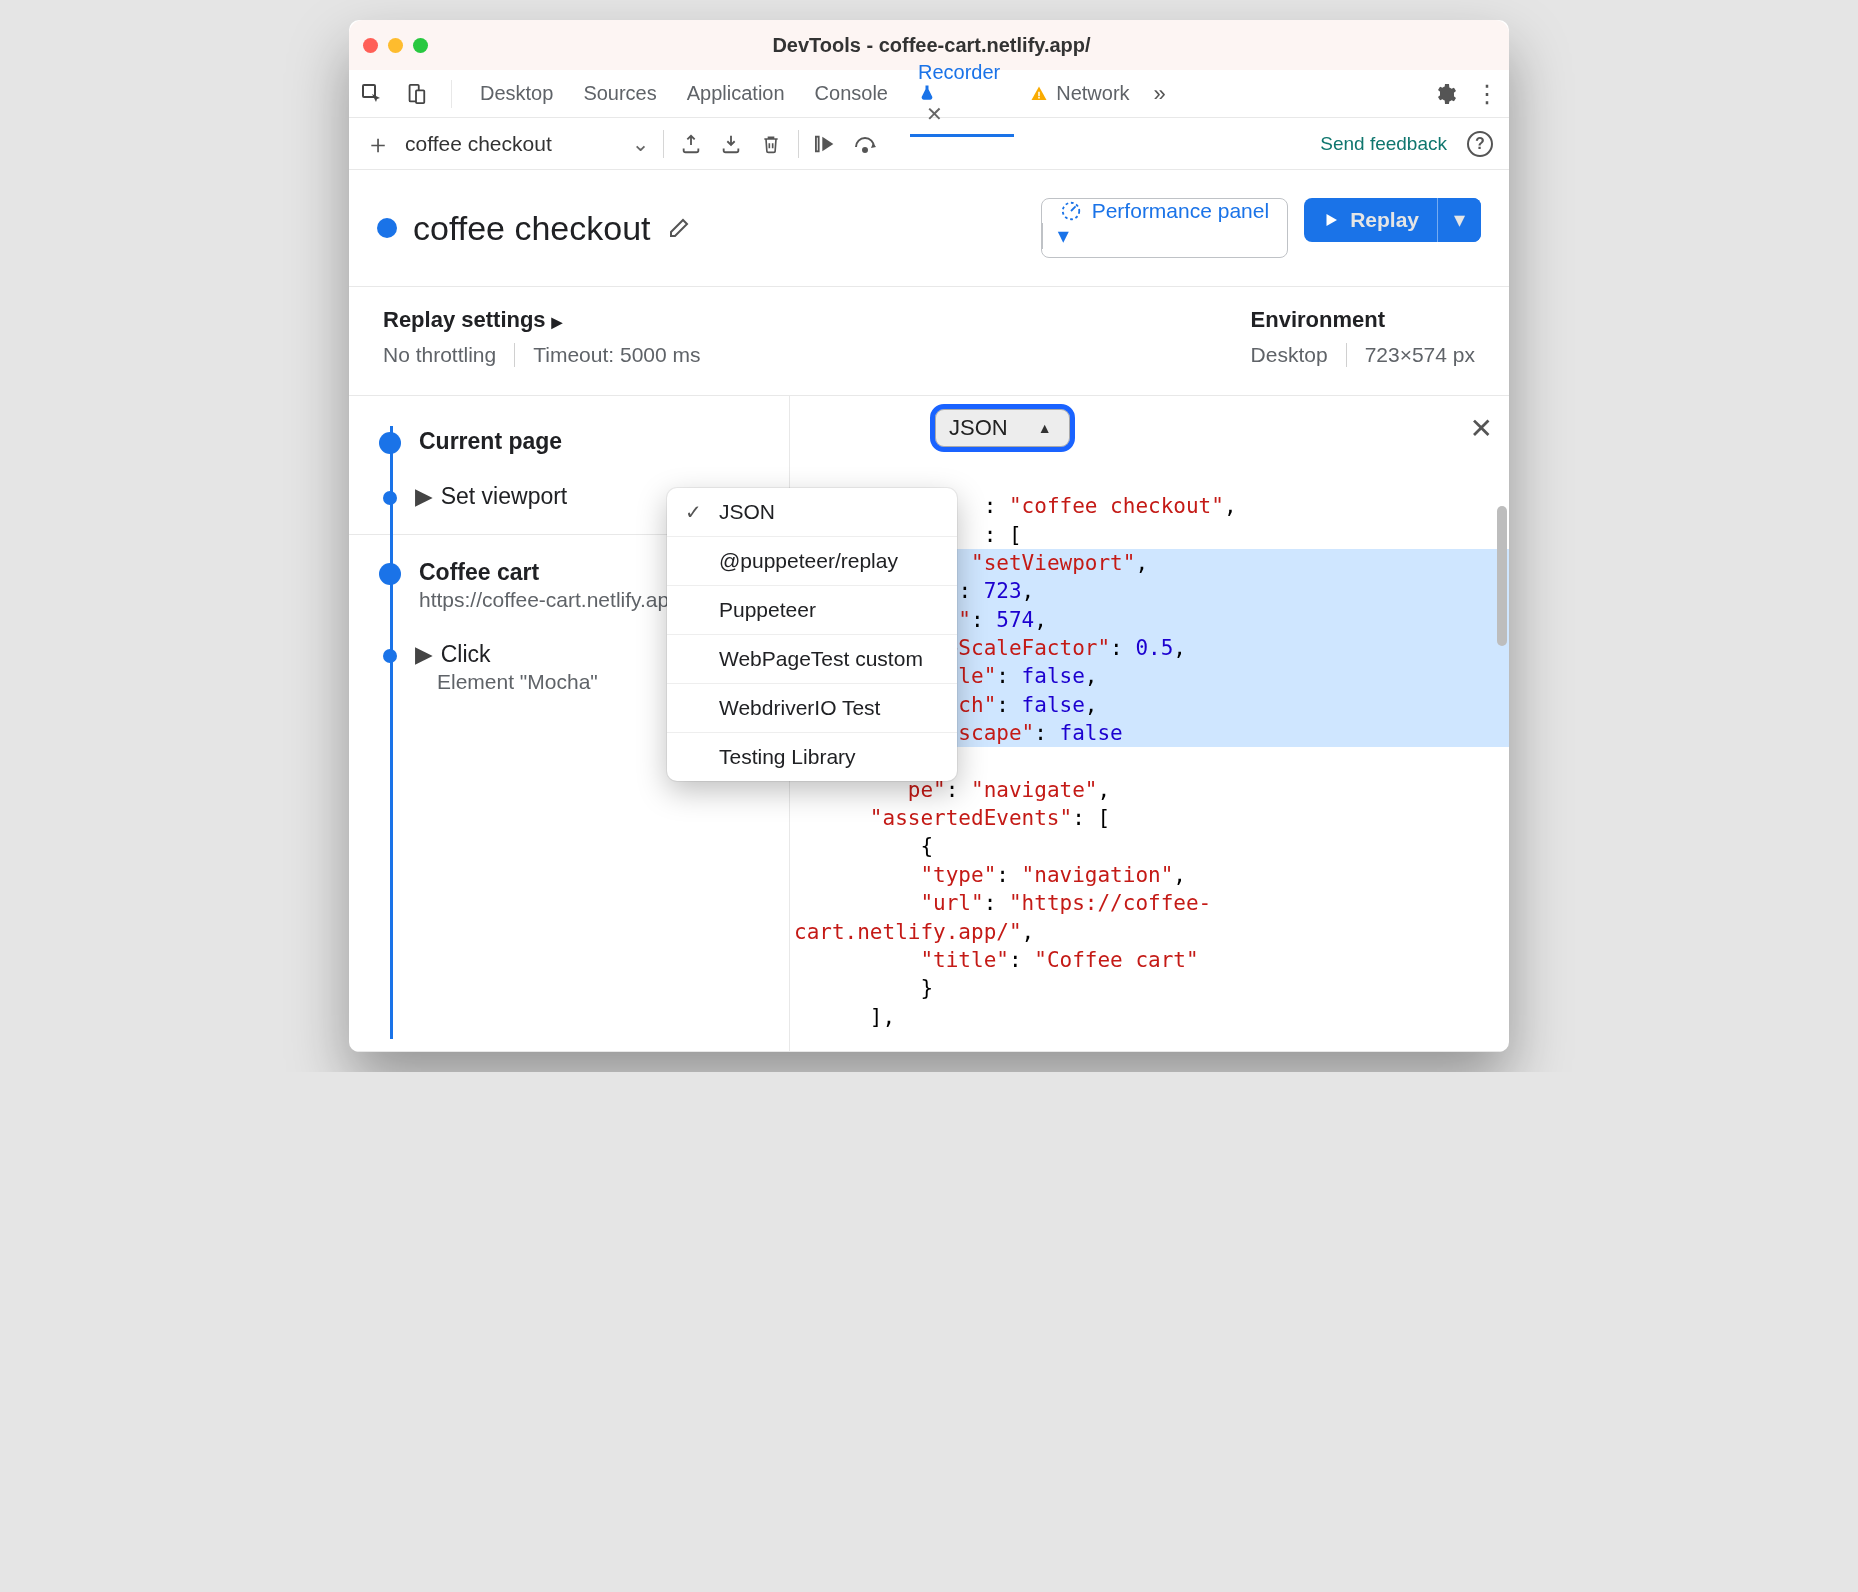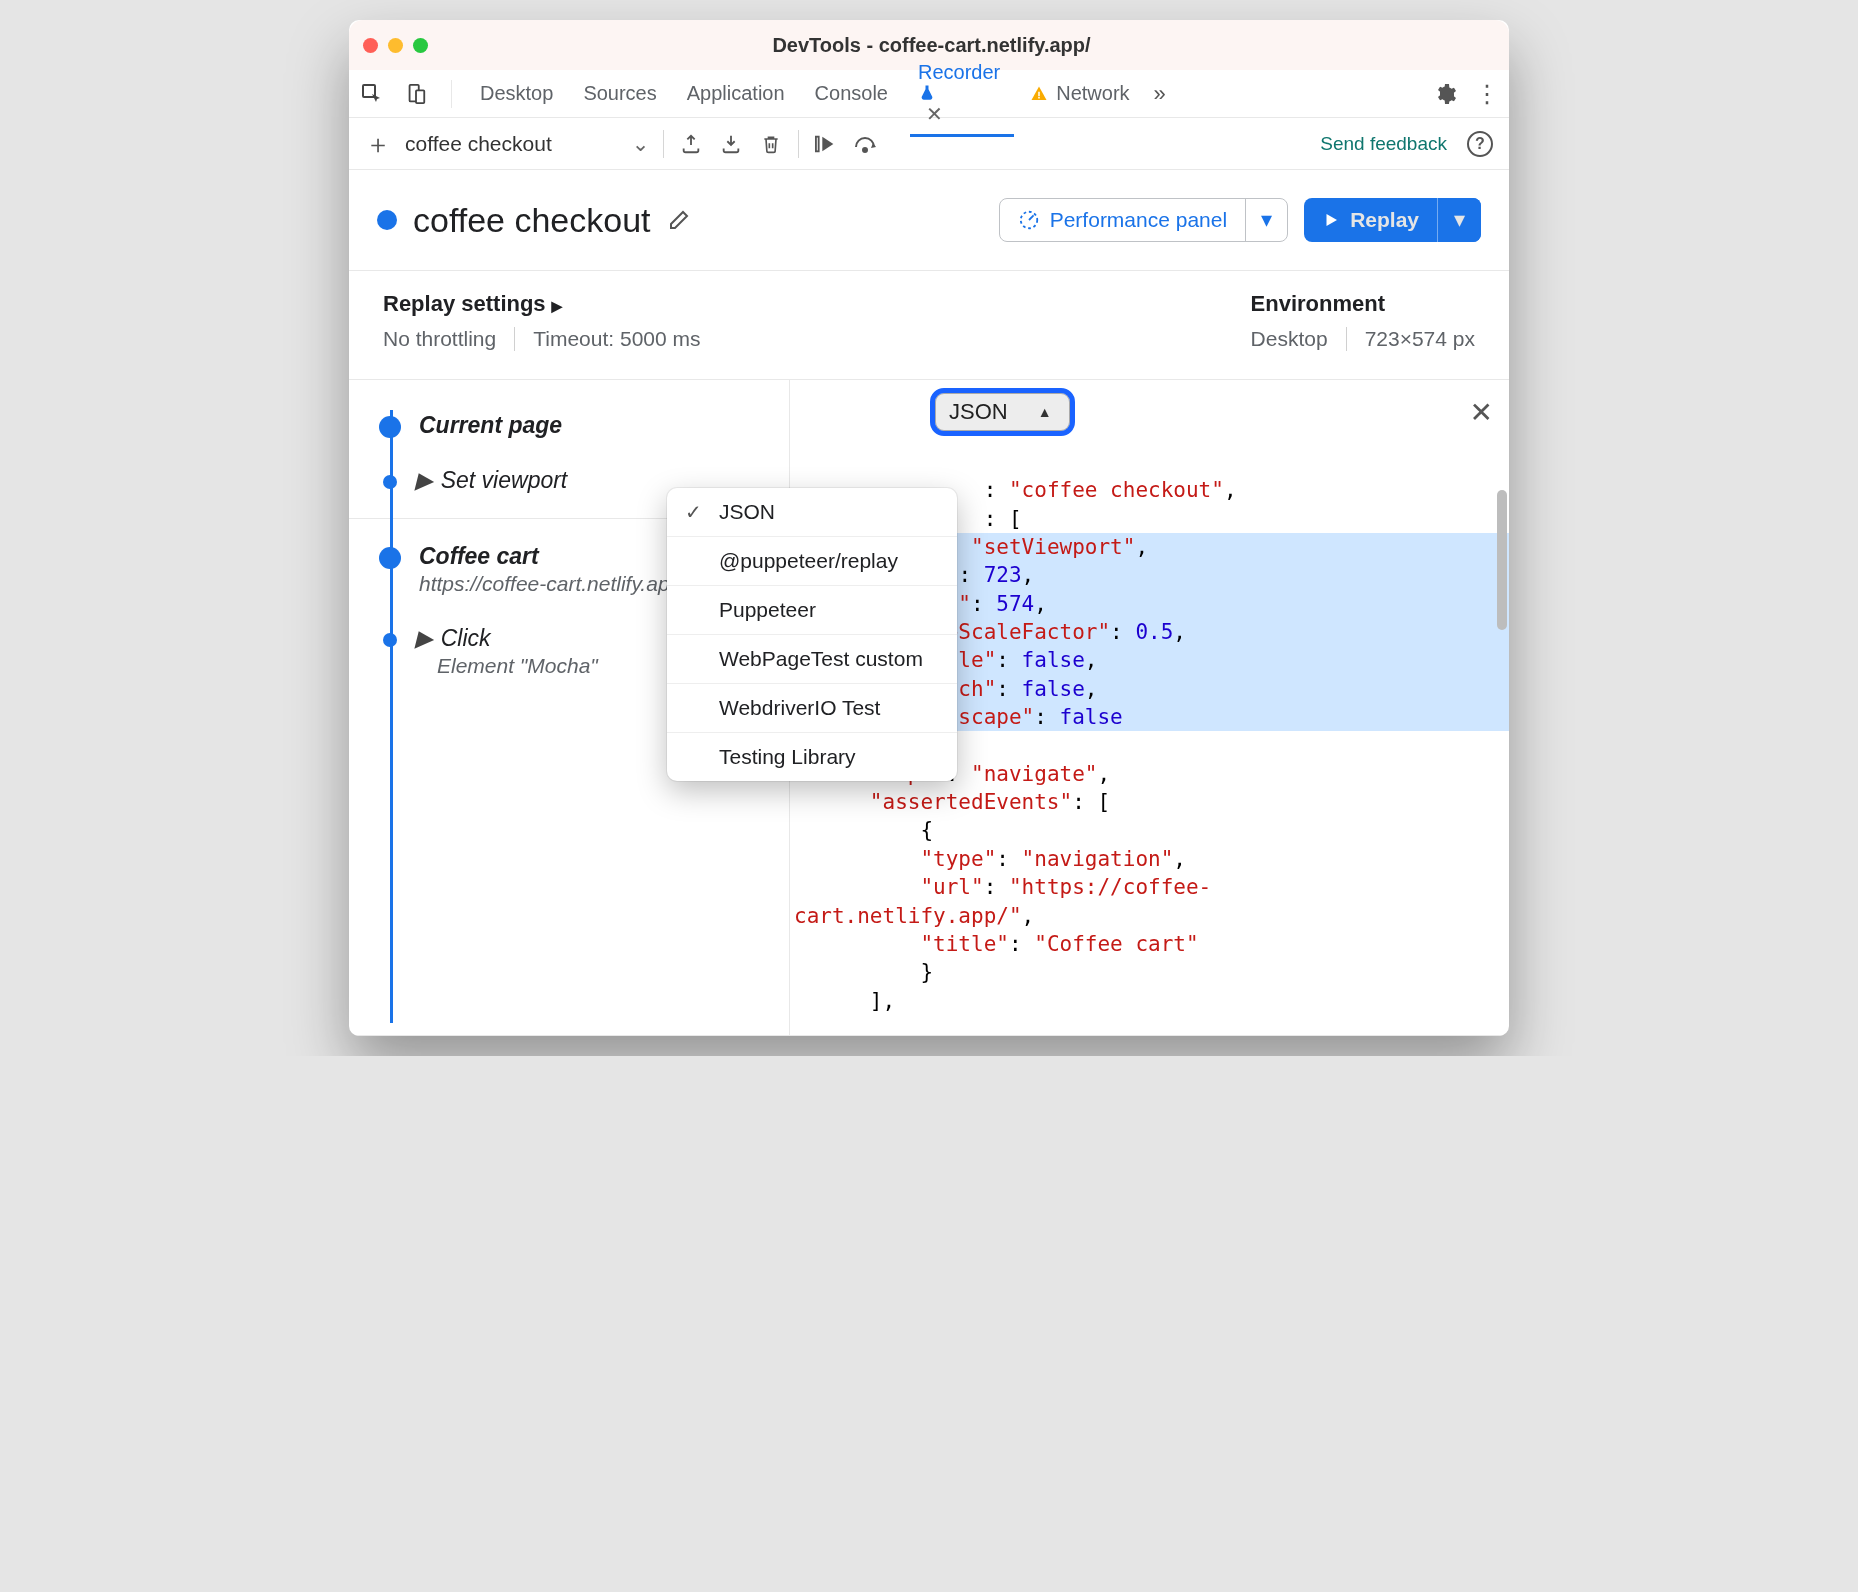--- a/index.html
+++ b/index.html
@@ -77,21 +77,21 @@
 
   .heading {
     display:flex; align-items:center; gap:16px;
     padding: 28px 28px;
     border-bottom:1px solid var(--softborder);
   }
   .bluedot { width:20px;height:20px;background:var(--blue);border-radius:50%;}
   .heading h1 { margin:0; font-size:34px; font-weight:400;}
   .pencil { color:#555; font-size:22px;}
   .heading .right { margin-left:auto; display:flex; gap:16px; }
-  .splitbtn { display:flex; border:1px solid #bfc2c6; border-radius:8px; overflow:hidden; height:44px;}
+  .splitbtn { display:flex; border:1px solid #bfc2c6; border-radius:8px; overflow:hidden; height:60px;flex-direction:column;}
   .splitbtn .main { padding:0 18px; display:flex; align-items:center; gap:10px; color:var(--blue); font-size:21px;}
   .splitbtn .dd { width:42px; display:flex;align-items:center;justify-content:center; border-left:1px solid #bfc2c6; color:var(--blue);}
   .replaybtn { display:flex; border-radius:8px; overflow:hidden; height:44px; background:var(--blue); color:#e5e5e5;}
   .replaybtn .main{ padding:0 18px; display:flex; align-items:center; gap:10px; font-size:21px; font-weight:600;}
   .replaybtn .dd { width:44px; background:var(--blue); border-left:1px solid rgba(255,255,255,.4); display:flex;align-items:center;justify-content:center;}
 
   .settings {
     display:flex; justify-content:space-between;
     padding: 20px 34px 28px;
     border-bottom:1px solid var(--softborder);
@@ -102,21 +102,21 @@
   .settings .row{ color:var(--dim); font-size:21px; display:flex; gap:18px;}
   .settings .row .vsep{ width:1px; background:#d0d0d0;}
 
   .content { display:flex; border-bottom:1px solid var(--softborder); }
   .leftpane { width:440px; position:relative; }
   .step-list { padding: 18px 0 30px 30px; position:relative;}
   .rail { position:absolute; left:41px; top:30px; bottom:-300px; width:3px; background:var(--blue);}
   .step { display:flex; gap:18px; padding: 14px 0; align-items:flex-start;}
   .step .dot { width:22px;height:22px;border-radius:50%; background:var(--blue); margin-top:4px; flex:none; z-index:1;}
   .step .dot.sm { width:14px;height:14px; margin-left:4px; margin-top:8px;}
-  .step .label { font-size:23px;font-style:italic;}
+  .step .label { font-size:23px;}
   .step .label.bold{ font-weight:700;}
   .step .label .sub{ font-size:21px; color:var(--dim); font-weight:400;}
   .step .tri{ color:#444; margin-right:8px;}
   .step .more{ position:absolute; right:18px; color:#999;}
   .steplist-sep { border-top:1px solid var(--softborder); margin: 10px 0 10px -30px;}
 
   .rightpane { flex:1; position:relative; border-left:1px solid var(--softborder);}
   .formatbar {
     display:flex; align-items:center; gap:30px; padding: 8px 16px 8px 140px;
   }

